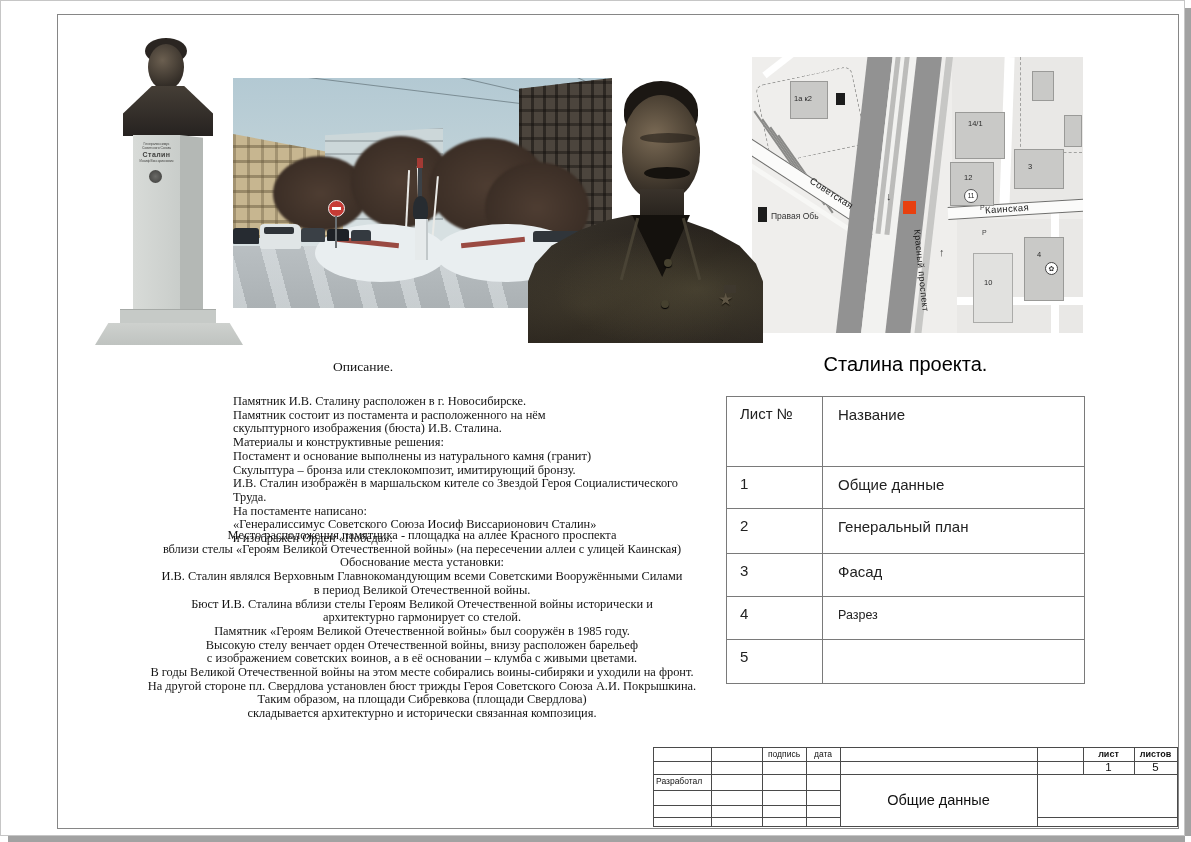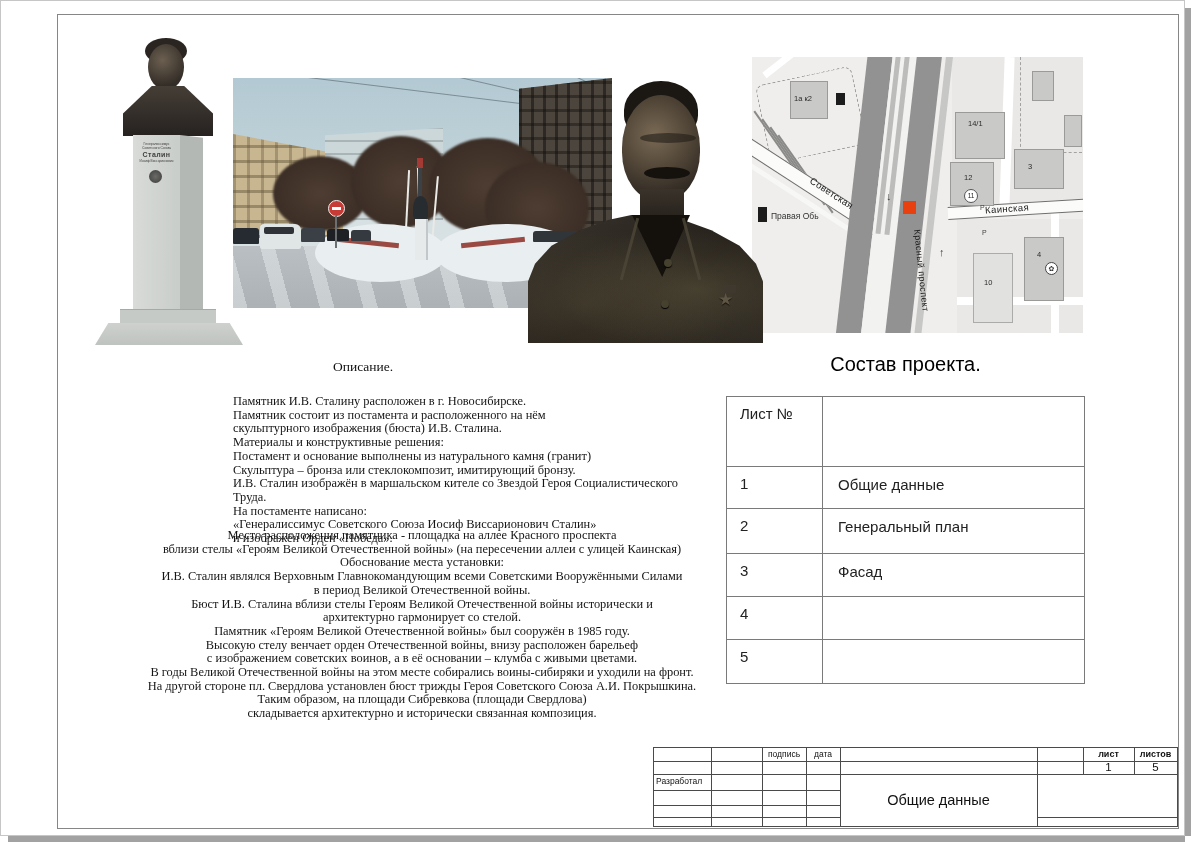--- a/index.html
+++ b/index.html
@@ -293,39 +293,41 @@
 Бюст И.В. Сталина вблизи стелы Героям Великой Отечественной войны исторически и
 архитектурно гармонирует со стелой.
 Памятник «Героям Великой Отечественной войны» был сооружён в 1985 году.
 Высокую стелу венчает орден Отечественной войны, внизу расположен барельеф
 с изображением советских воинов, а в её основании – клумба с живыми цветами.
  В годы Великой Отечественной войны на этом месте собирались воины-сибиряки и уходили на фронт.
 На другой стороне пл. Свердлова установлен бюст трижды Героя Советского Союза А.И. Покрышкина.
 Таким образом, на площади Сибревкова (площади Свердлова)
 складывается архитектурно и исторически связанная композиция.</div>
 
-<div class="abs comp-title">Состав проекта.</div>
+<div class="abs comp-title">Сталина проекта.</div>
 <div class="abs ctable">
   <div class="crow hrow">
     <div class="ccell1">Лист №</div>
+    <div class="ccell2">Название</div>
   </div>
   <div class="crow r1">
     <div class="ccell1">1</div>
     <div class="ccell2">Общие данные</div>
   </div>
   <div class="crow r2">
     <div class="ccell1">2</div>
     <div class="ccell2">Генеральный план</div>
   </div>
   <div class="crow r3">
     <div class="ccell1">3</div>
     <div class="ccell2">Фасад</div>
   </div>
   <div class="crow r4">
     <div class="ccell1">4</div>
+    <div class="ccell2 small2">Разрез</div>
   </div>
   <div class="crow r5">
     <div class="ccell1">5</div>
   </div>
 </div>
 
 <div class="abs tb">
   <div class="vl" style="left:57px;top:0;height:78px;"></div>
   <div class="vl" style="left:108px;top:0;height:78px;"></div>
   <div class="vl" style="left:152px;top:0;height:78px;"></div>

